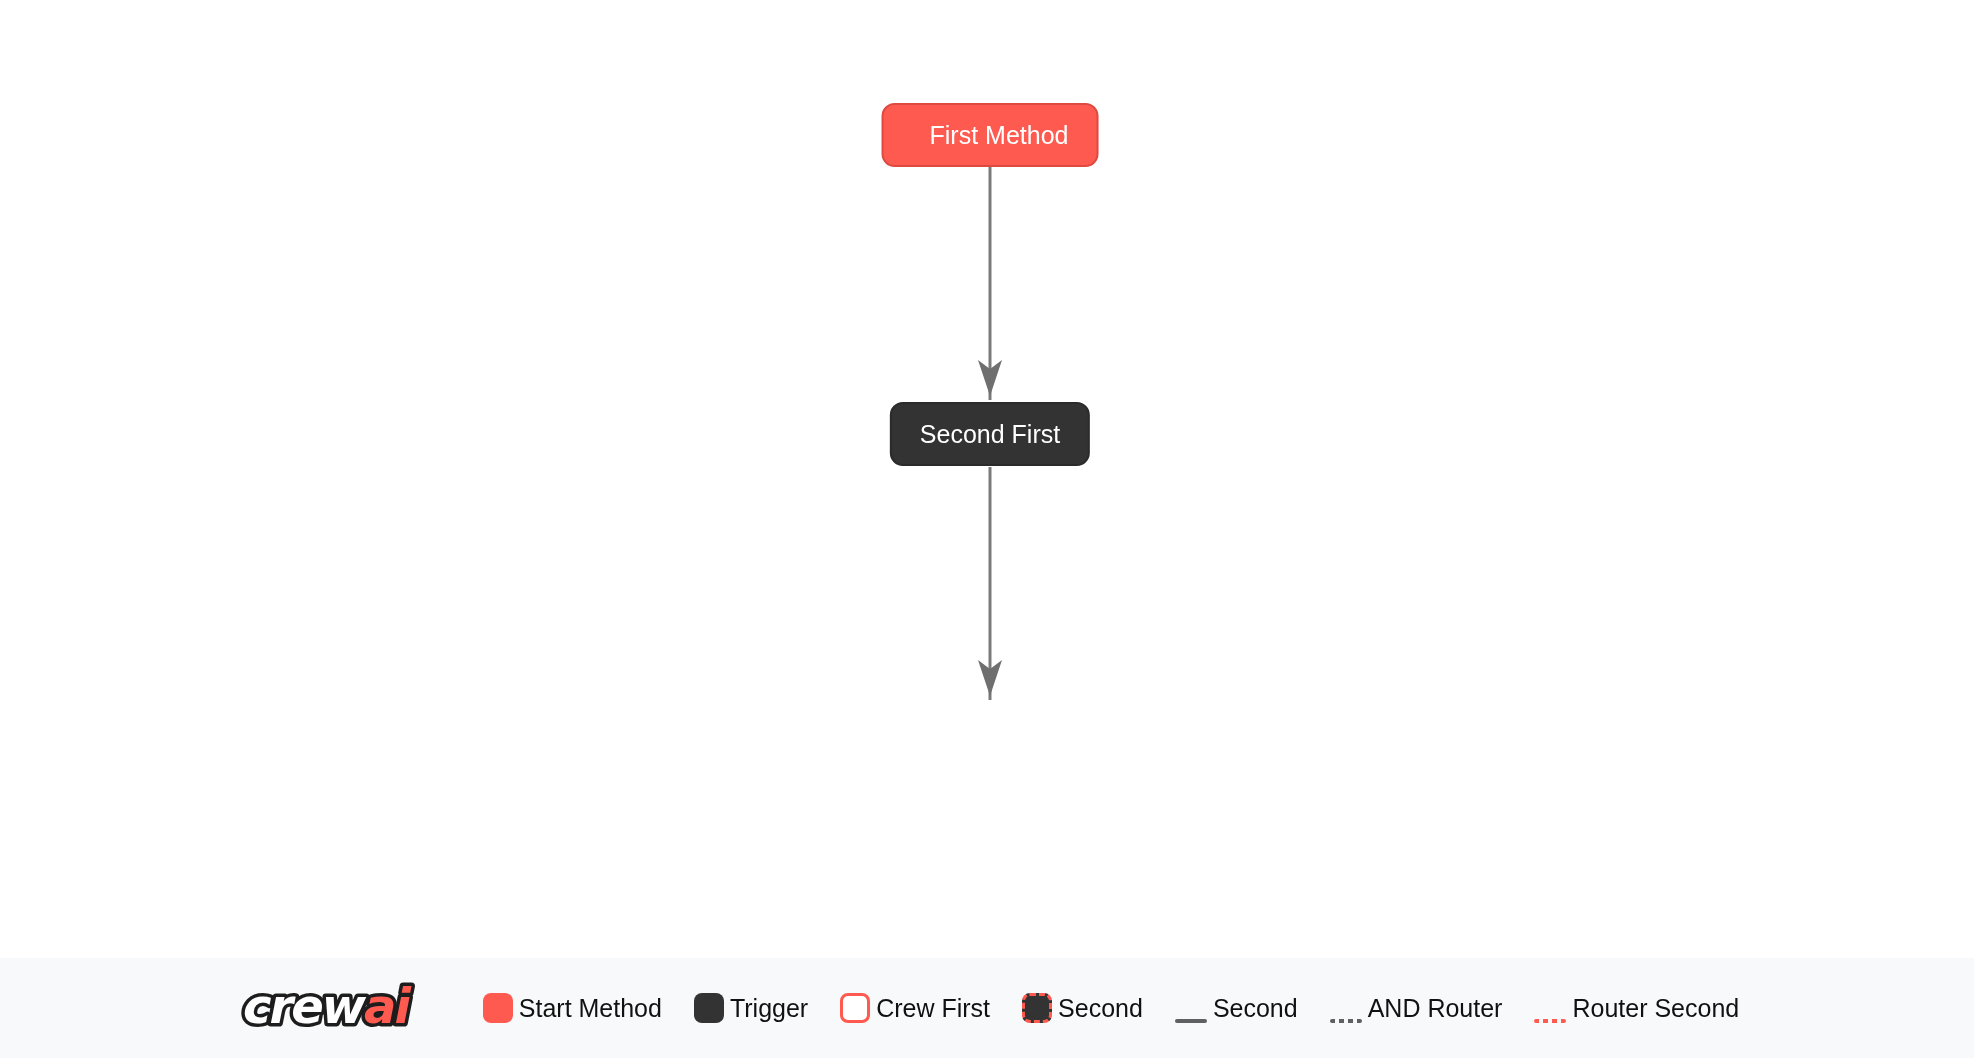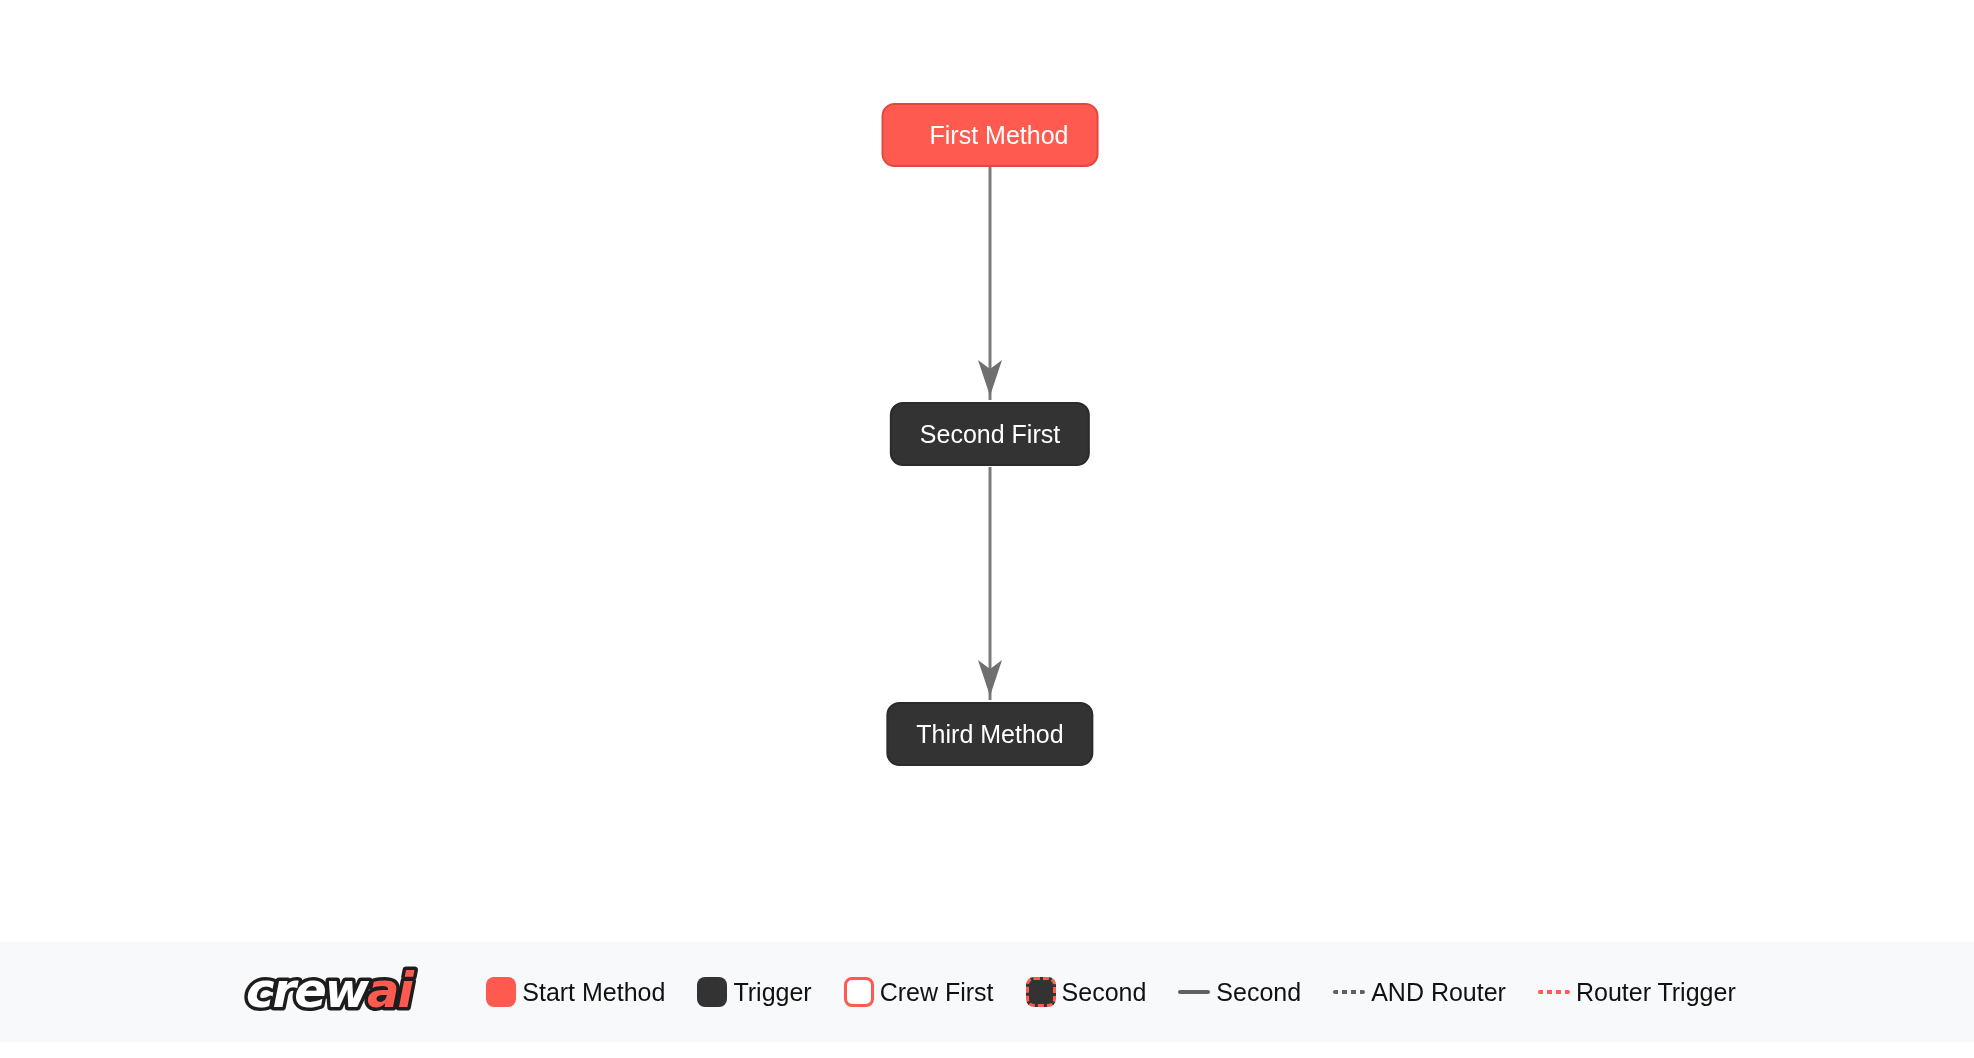--- a/index.html
+++ b/index.html
@@ -52,21 +52,21 @@
   }
   .flow-node.method {
     background: var(--node-dark, #333333);
     border: 2px solid var(--node-dark-border, #2b2b2b);
   }
 
   
   .legend-bar {
     position: absolute;
     left: 0;
-    bottom: 16px;
+    bottom: 0;
     width: 100%;
     height: 100px;
     background: var(--legend-bg, #f8f9fa);
   }
   .legend-content {
     height: 100%;
     display: flex;
     align-items: center;
     justify-content: center;
     gap: 32px;
@@ -85,21 +85,21 @@
     stroke-width: 7;
     stroke-linejoin: round;
     paint-order: stroke;
     letter-spacing: -2px;
   }
   .logo-crew { fill: #ffffff; }
   .logo-ai   { fill: var(--accent-red, #ff5a50); }
 
   .legend-item {
     display: flex;
-    align-items: center;
+    align-items: flex-end;
     gap: 6px;
     font-size: 25px;
     color: var(--text-dark, #111111);
     white-space: nowrap;
   }
   .swatch {
     box-sizing: border-box;
     width: 30px;
     height: 30px;
     border-radius: 8px;
@@ -133,21 +133,20 @@
     <line class="edge-line" x1="990" y1="166" x2="990" y2="400"></line>
     <polygon class="edge-arrowhead" points="990,396 978,360 990,369 1002,360"></polygon>
     <line class="edge-line" x1="990" y1="467" x2="990" y2="700"></line>
     <polygon class="edge-arrowhead" points="990,696 978,660 990,669 1002,660"></polygon>
   </svg>
 
   <div class="flow-node start" style="left: 990px; top: 103px; padding-left: 46px;">First Method</div>
 
   <div class="flow-node method" style="left: 990px; top: 402px;">Second First</div>
 
-  <div class="flow-node method" style="left: 990px; top: 702px;">Third Method</div>
 
   <footer class="legend-bar">
     <div class="legend-content">
 
       <svg class="crewai-logo" viewBox="0 0 216 66" xmlns="http://www.w3.org/2000/svg">
         <text class="logo-text" x="8" y="48">
           <tspan class="logo-crew">crew</tspan><tspan class="logo-ai">ai</tspan>
         </text>
       </svg>
 
@@ -176,19 +175,19 @@
         <span>Second</span>
       </div>
 
       <div class="legend-item">
         <span class="swatch line dashed"></span>
         <span>AND Router</span>
       </div>
 
       <div class="legend-item">
         <span class="swatch line dashed-red"></span>
-        <span>Router Trigger</span>
+        <span>Router Second</span>
       </div>
 
     </div>
   </footer>
 
 </div>
 
 </body></html>

